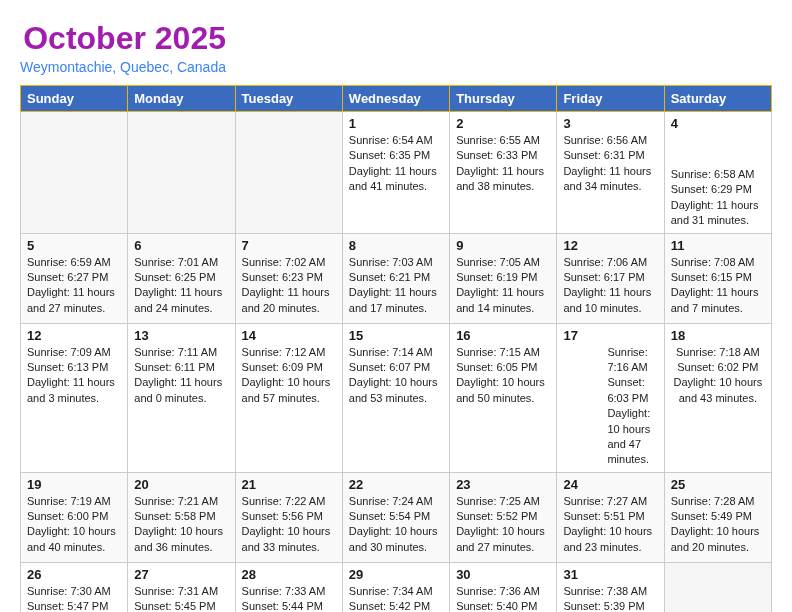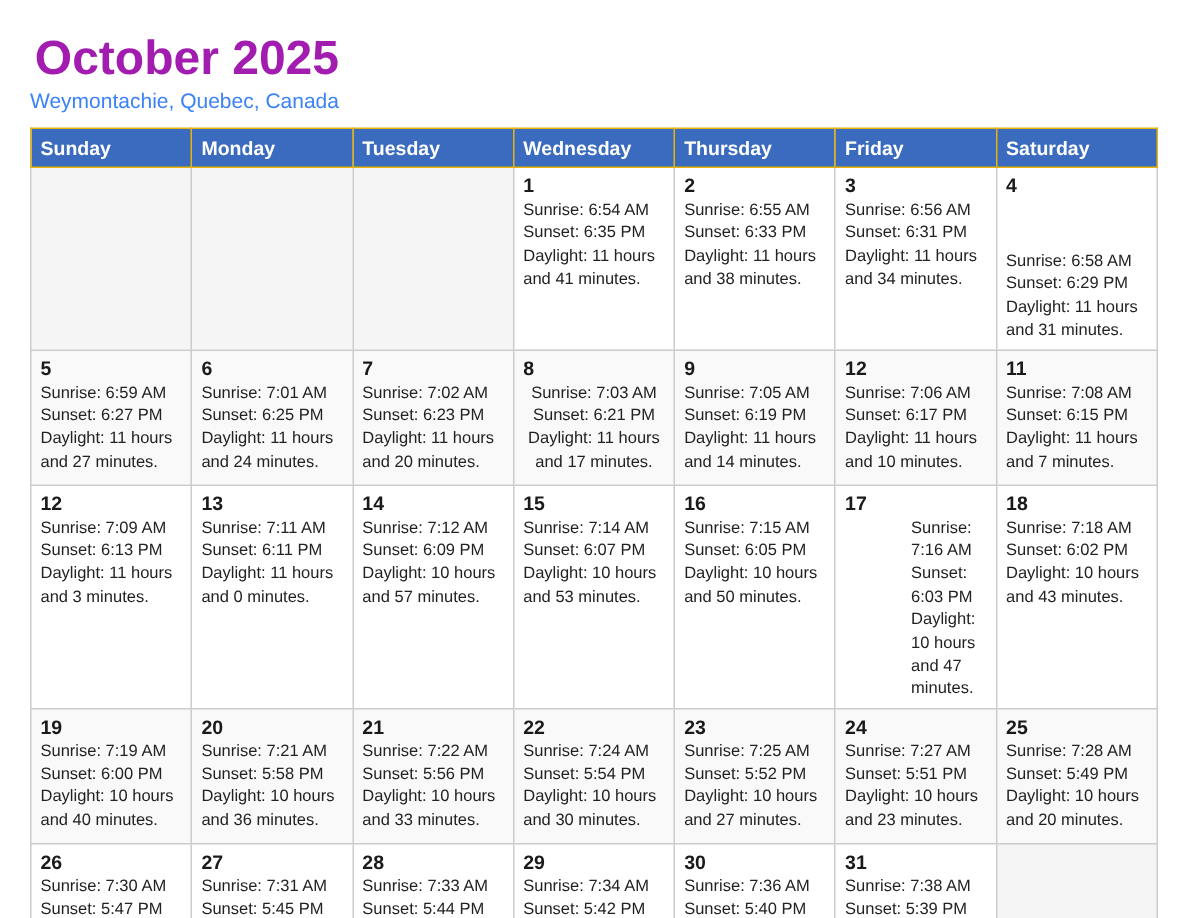--- a/index.html
+++ b/index.html
@@ -166,21 +166,21 @@
           </td>
           <td>
             <span class="day-number">7</span>
             <div class="day-info" style="white-space: pre-line;">Sunrise: 7:02 AM
 Sunset: 6:23 PM
 Daylight: 11 hours
 and 20 minutes.</div>
           </td>
           <td>
             <span class="day-number">8</span>
-            <div class="day-info" style="white-space: pre-line; text-align: center;">Sunrise: 7:03 AM
+            <div class="day-info" style="white-space: pre-line;">Sunrise: 7:03 AM
 Sunset: 6:21 PM
 Daylight: 11 hours
 and 17 minutes.</div>
           </td>
           <td>
             <span class="day-number">9</span>
             <div class="day-info" style="white-space: pre-line;">Sunrise: 7:05 AM
 Sunset: 6:19 PM
 Daylight: 11 hours
 and 14 minutes.</div>
@@ -238,21 +238,21 @@
           </td>
           <td>
             <span class="day-number">17</span>
             <div class="day-info" style="white-space: pre-line; margin-left: 44px;">Sunrise: 7:16 AM
 Sunset: 6:03 PM
 Daylight: 10 hours
 and 47 minutes.</div>
           </td>
           <td>
             <span class="day-number">18</span>
-            <div class="day-info" style="white-space: pre-line;">Sunrise: 7:18 AM
+            <div class="day-info" style="white-space: pre-line; text-align: center;">Sunrise: 7:18 AM
 Sunset: 6:02 PM
 Daylight: 10 hours
 and 43 minutes.</div>
           </td>
         </tr>
         <tr style="background: rgb(240, 244, 251);">
           <td>
             <span class="day-number">19</span>
             <div class="day-info" style="white-space: pre-line;">Sunrise: 7:19 AM
 Sunset: 6:00 PM

